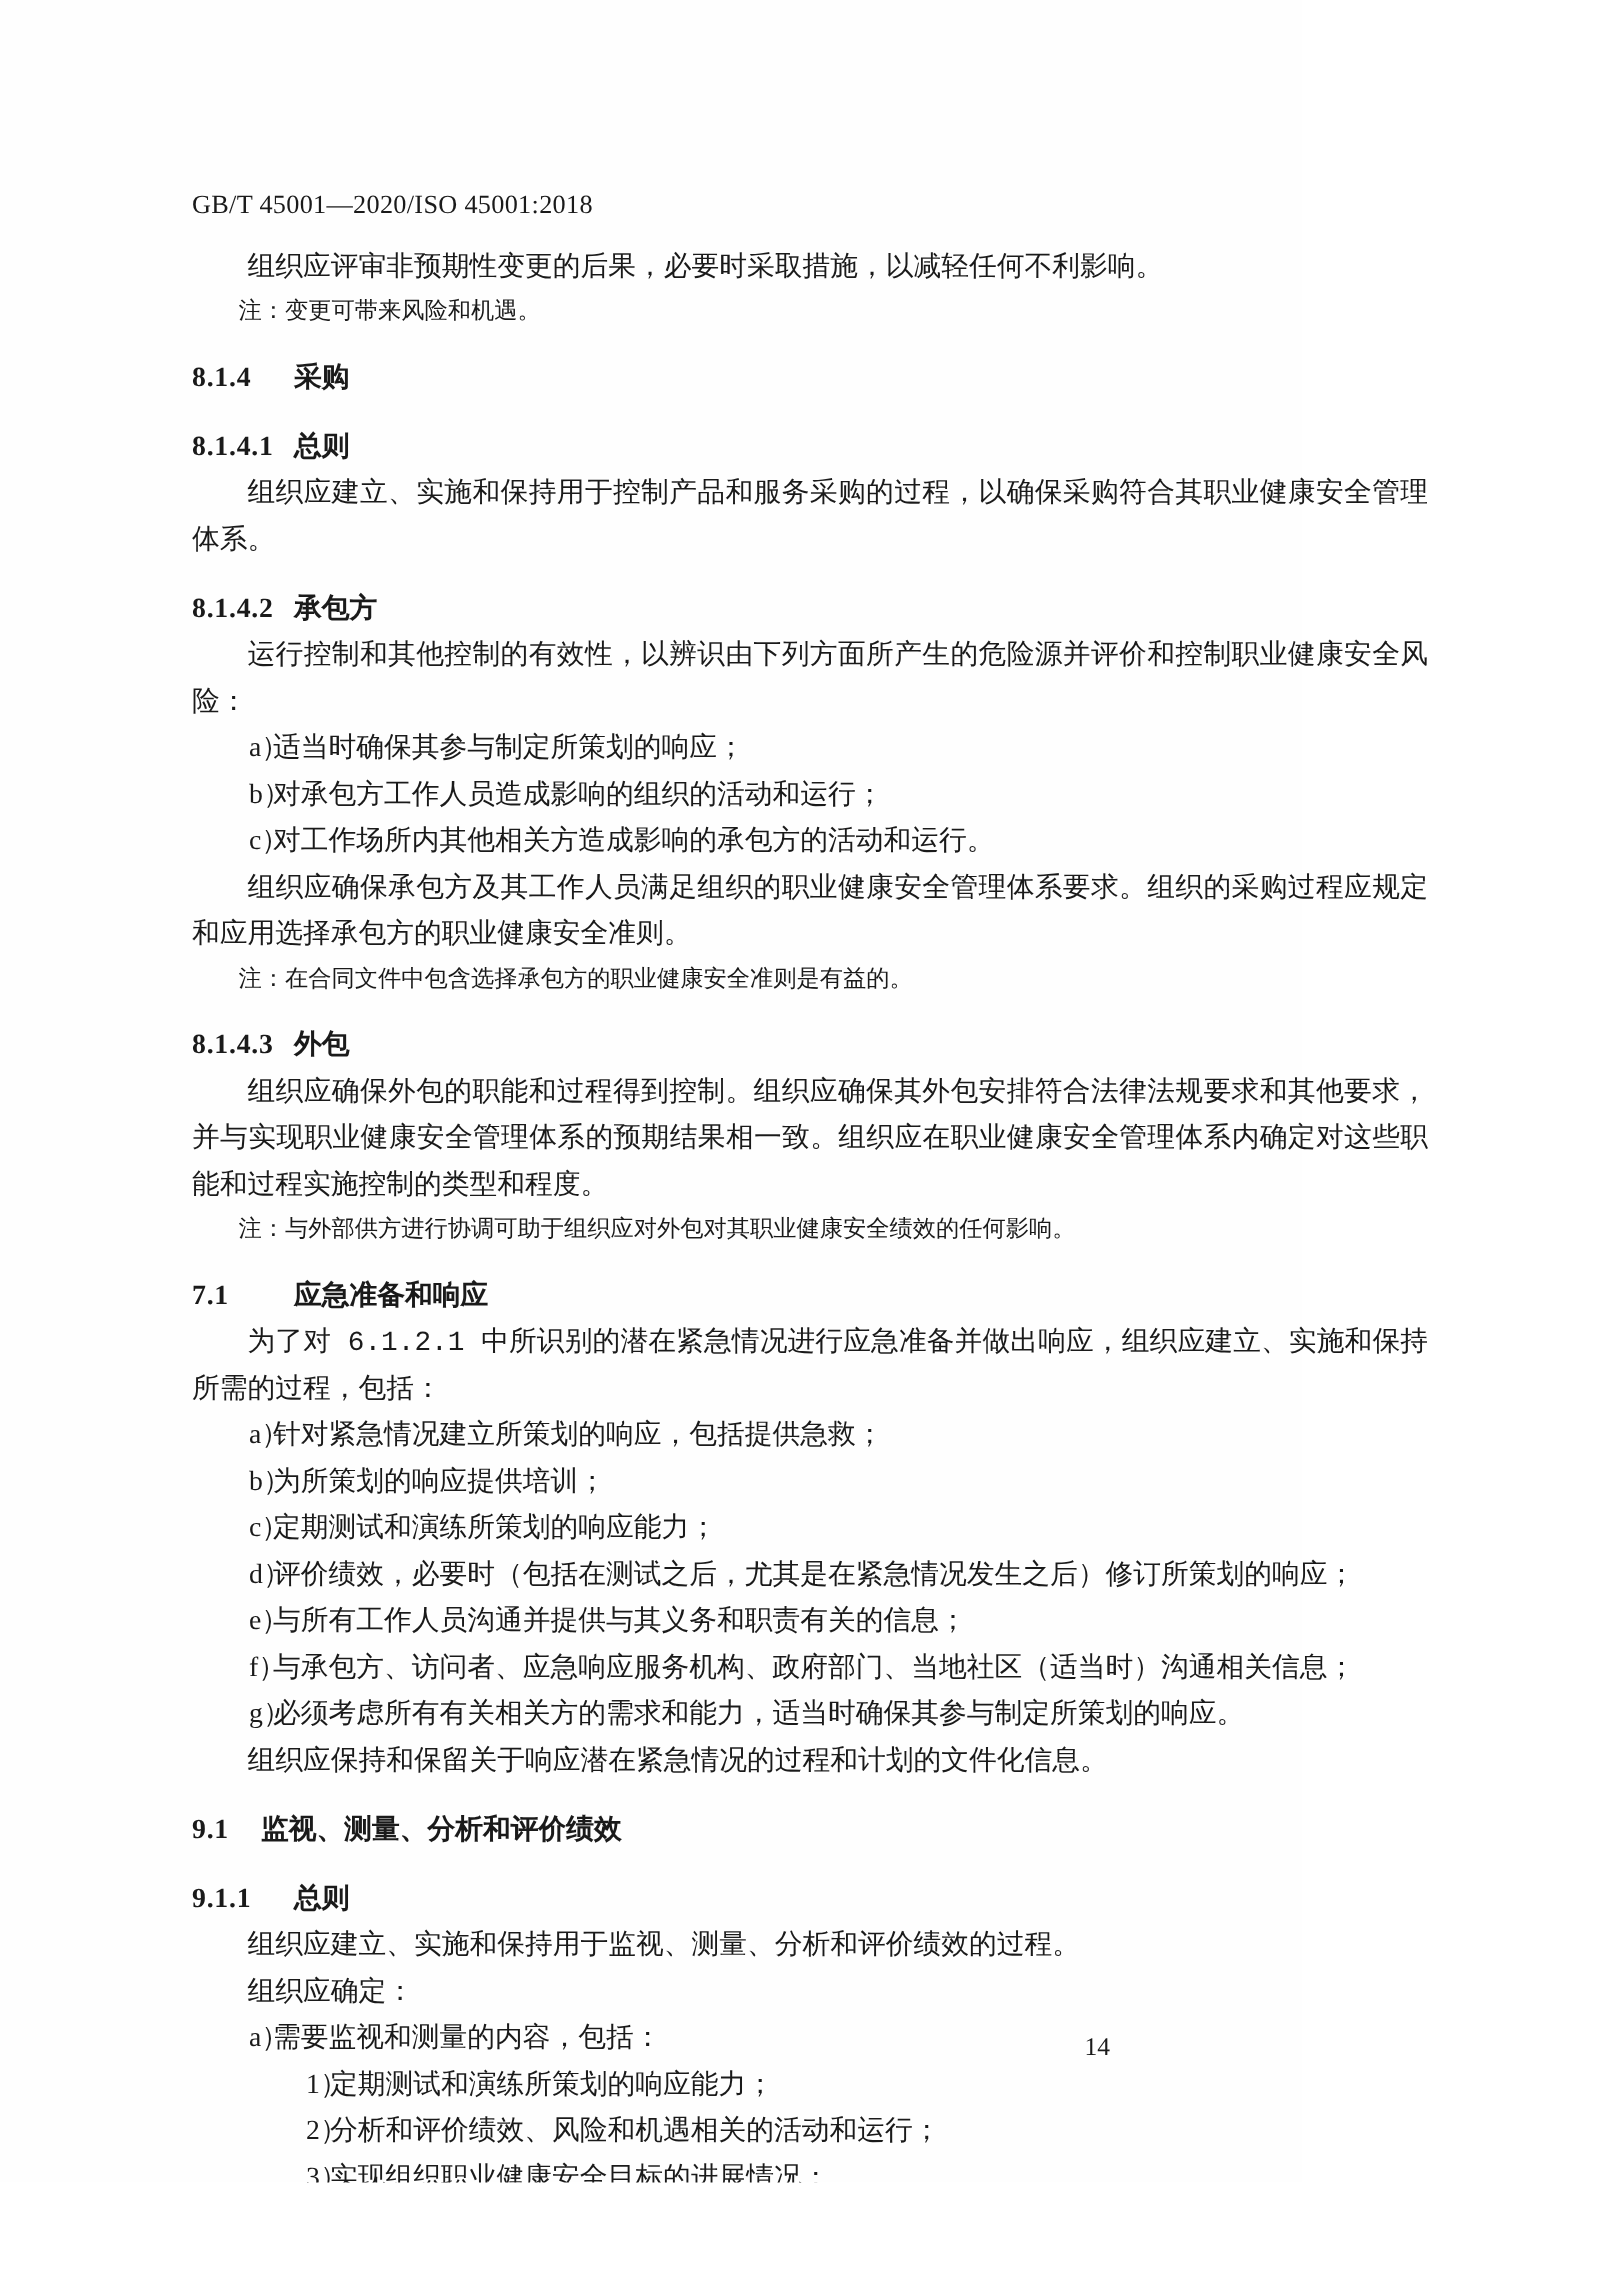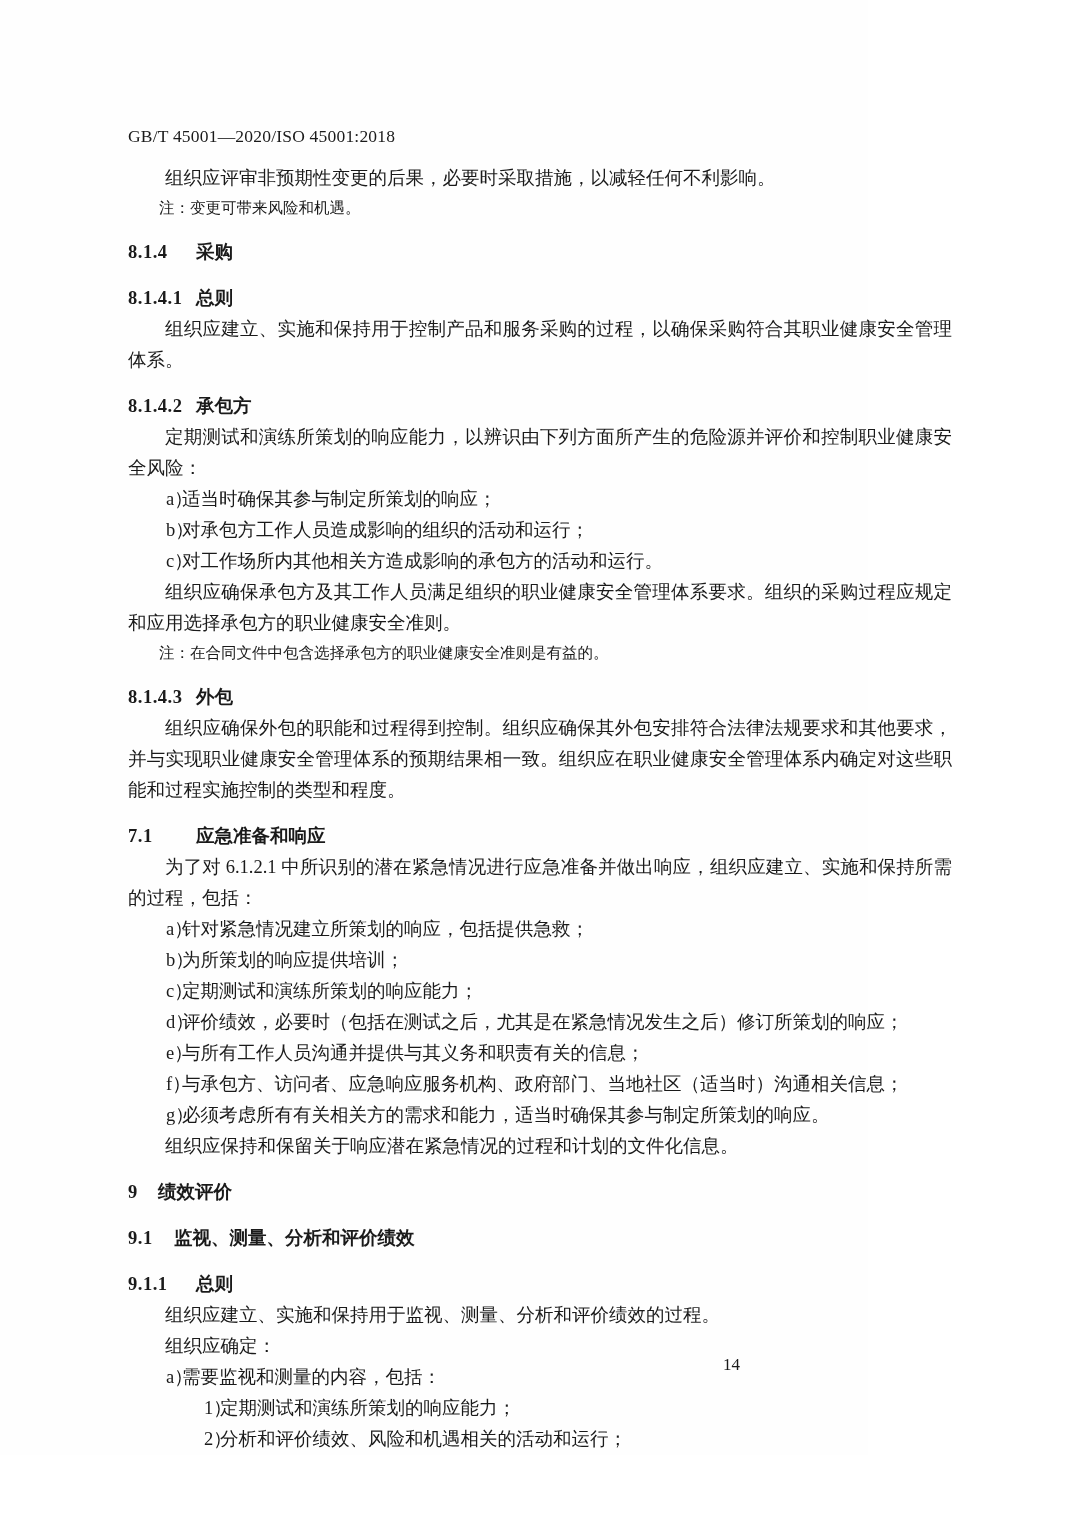--- a/index.html
+++ b/index.html
@@ -36,20 +36,21 @@
   }
   p {
     margin: 0;
     font-size: 18.5px;
     line-height: 31px;
     text-align: justify;
     text-justify: inter-ideograph;
   }
   .body-para {
     text-indent: 2em;
+    font-family: Liberation Mono, monospace;
   }
   .note {
     font-size: 15.5px;
     line-height: 28px;
     text-indent: 2em;
   }
   .heading {
     font-size: 18.5px;
     line-height: 32px;
     font-weight: bold;
@@ -127,21 +128,21 @@
     </div>
 
     <div class="heading">
       <span class="num">8.1.4.1</span><span>总则</span>
     </div>
     <p class="body-para">组织应建立、实施和保持用于控制产品和服务采购的过程，以确保采购符合其职业健康安全管理体系。</p>
 
     <div class="heading">
       <span class="num">8.1.4.2</span><span>承包方</span>
     </div>
-    <p class="body-para">定期测试和演练所策划的响应能力，以辨识由下列方面所产生的危险源并评价和控制职业健康安全风险：</p>
+    <p class="body-para">运行控制和其他控制的有效性，以辨识由下列方面所产生的危险源并评价和控制职业健康安全风险：</p>
     <ul class="list">
       <li>
           <span class="marker">a）</span>
           <span class="txt">适当时确保其参与制定所策划的响应；</span>
         </li>
       <li>
           <span class="marker">b）</span>
           <span class="txt">对承包方工作人员造成影响的组织的活动和运行；</span>
         </li>
       <li>
@@ -149,20 +150,21 @@
           <span class="txt">对工作场所内其他相关方造成影响的承包方的活动和运行。</span>
         </li>
     </ul>
     <p class="body-para">组织应确保承包方及其工作人员满足组织的职业健康安全管理体系要求。组织的采购过程应规定和应用选择承包方的职业健康安全准则。</p>
     <p class="note">注：在合同文件中包含选择承包方的职业健康安全准则是有益的。</p>
 
     <div class="heading">
       <span class="num">8.1.4.3</span><span>外包</span>
     </div>
     <p class="body-para">组织应确保外包的职能和过程得到控制。组织应确保其外包安排符合法律法规要求和其他要求，并与实现职业健康安全管理体系的预期结果相一致。组织应在职业健康安全管理体系内确定对这些职能和过程实施控制的类型和程度。</p>
+    <p class="note">注：与外部供方进行协调可助于组织应对外包对其职业健康安全绩效的任何影响。</p>
 
     <div class="heading">
       <span class="num">7.1</span><span>应急准备和响应</span>
     </div>
     <p class="body-para">为了对 6.1.2.1 中所识别的潜在紧急情况进行应急准备并做出响应，组织应建立、实施和保持所需的过程，包括：</p>
     <ul class="list">
       <li>
           <span class="marker">a）</span>
           <span class="txt">针对紧急情况建立所策划的响应，包括提供急救；</span>
         </li>
@@ -186,23 +188,20 @@
           <span class="marker">f）</span>
           <span class="txt">与承包方、访问者、应急响应服务机构、政府部门、当地社区（适当时）沟通相关信息；</span>
         </li>
       <li>
           <span class="marker">g）</span>
           <span class="txt">必须考虑所有有关相关方的需求和能力，适当时确保其参与制定所策划的响应。</span>
         </li>
     </ul>
     <p class="body-para">组织应保持和保留关于响应潜在紧急情况的过程和计划的文件化信息。</p>
 
-    <div class="heading">
-      <span class="num short">9</span><span>绩效评价</span>
-    </div>
 
     <div class="heading">
       <span class="num mid">9.1</span><span>监视、测量、分析和评价绩效</span>
     </div>
 
     <div class="heading">
       <span class="num">9.1.1</span><span>总则</span>
     </div>
     <p class="body-para">组织应建立、实施和保持用于监视、测量、分析和评价绩效的过程。</p>
     <p class="body-para">组织应确定：</p>

